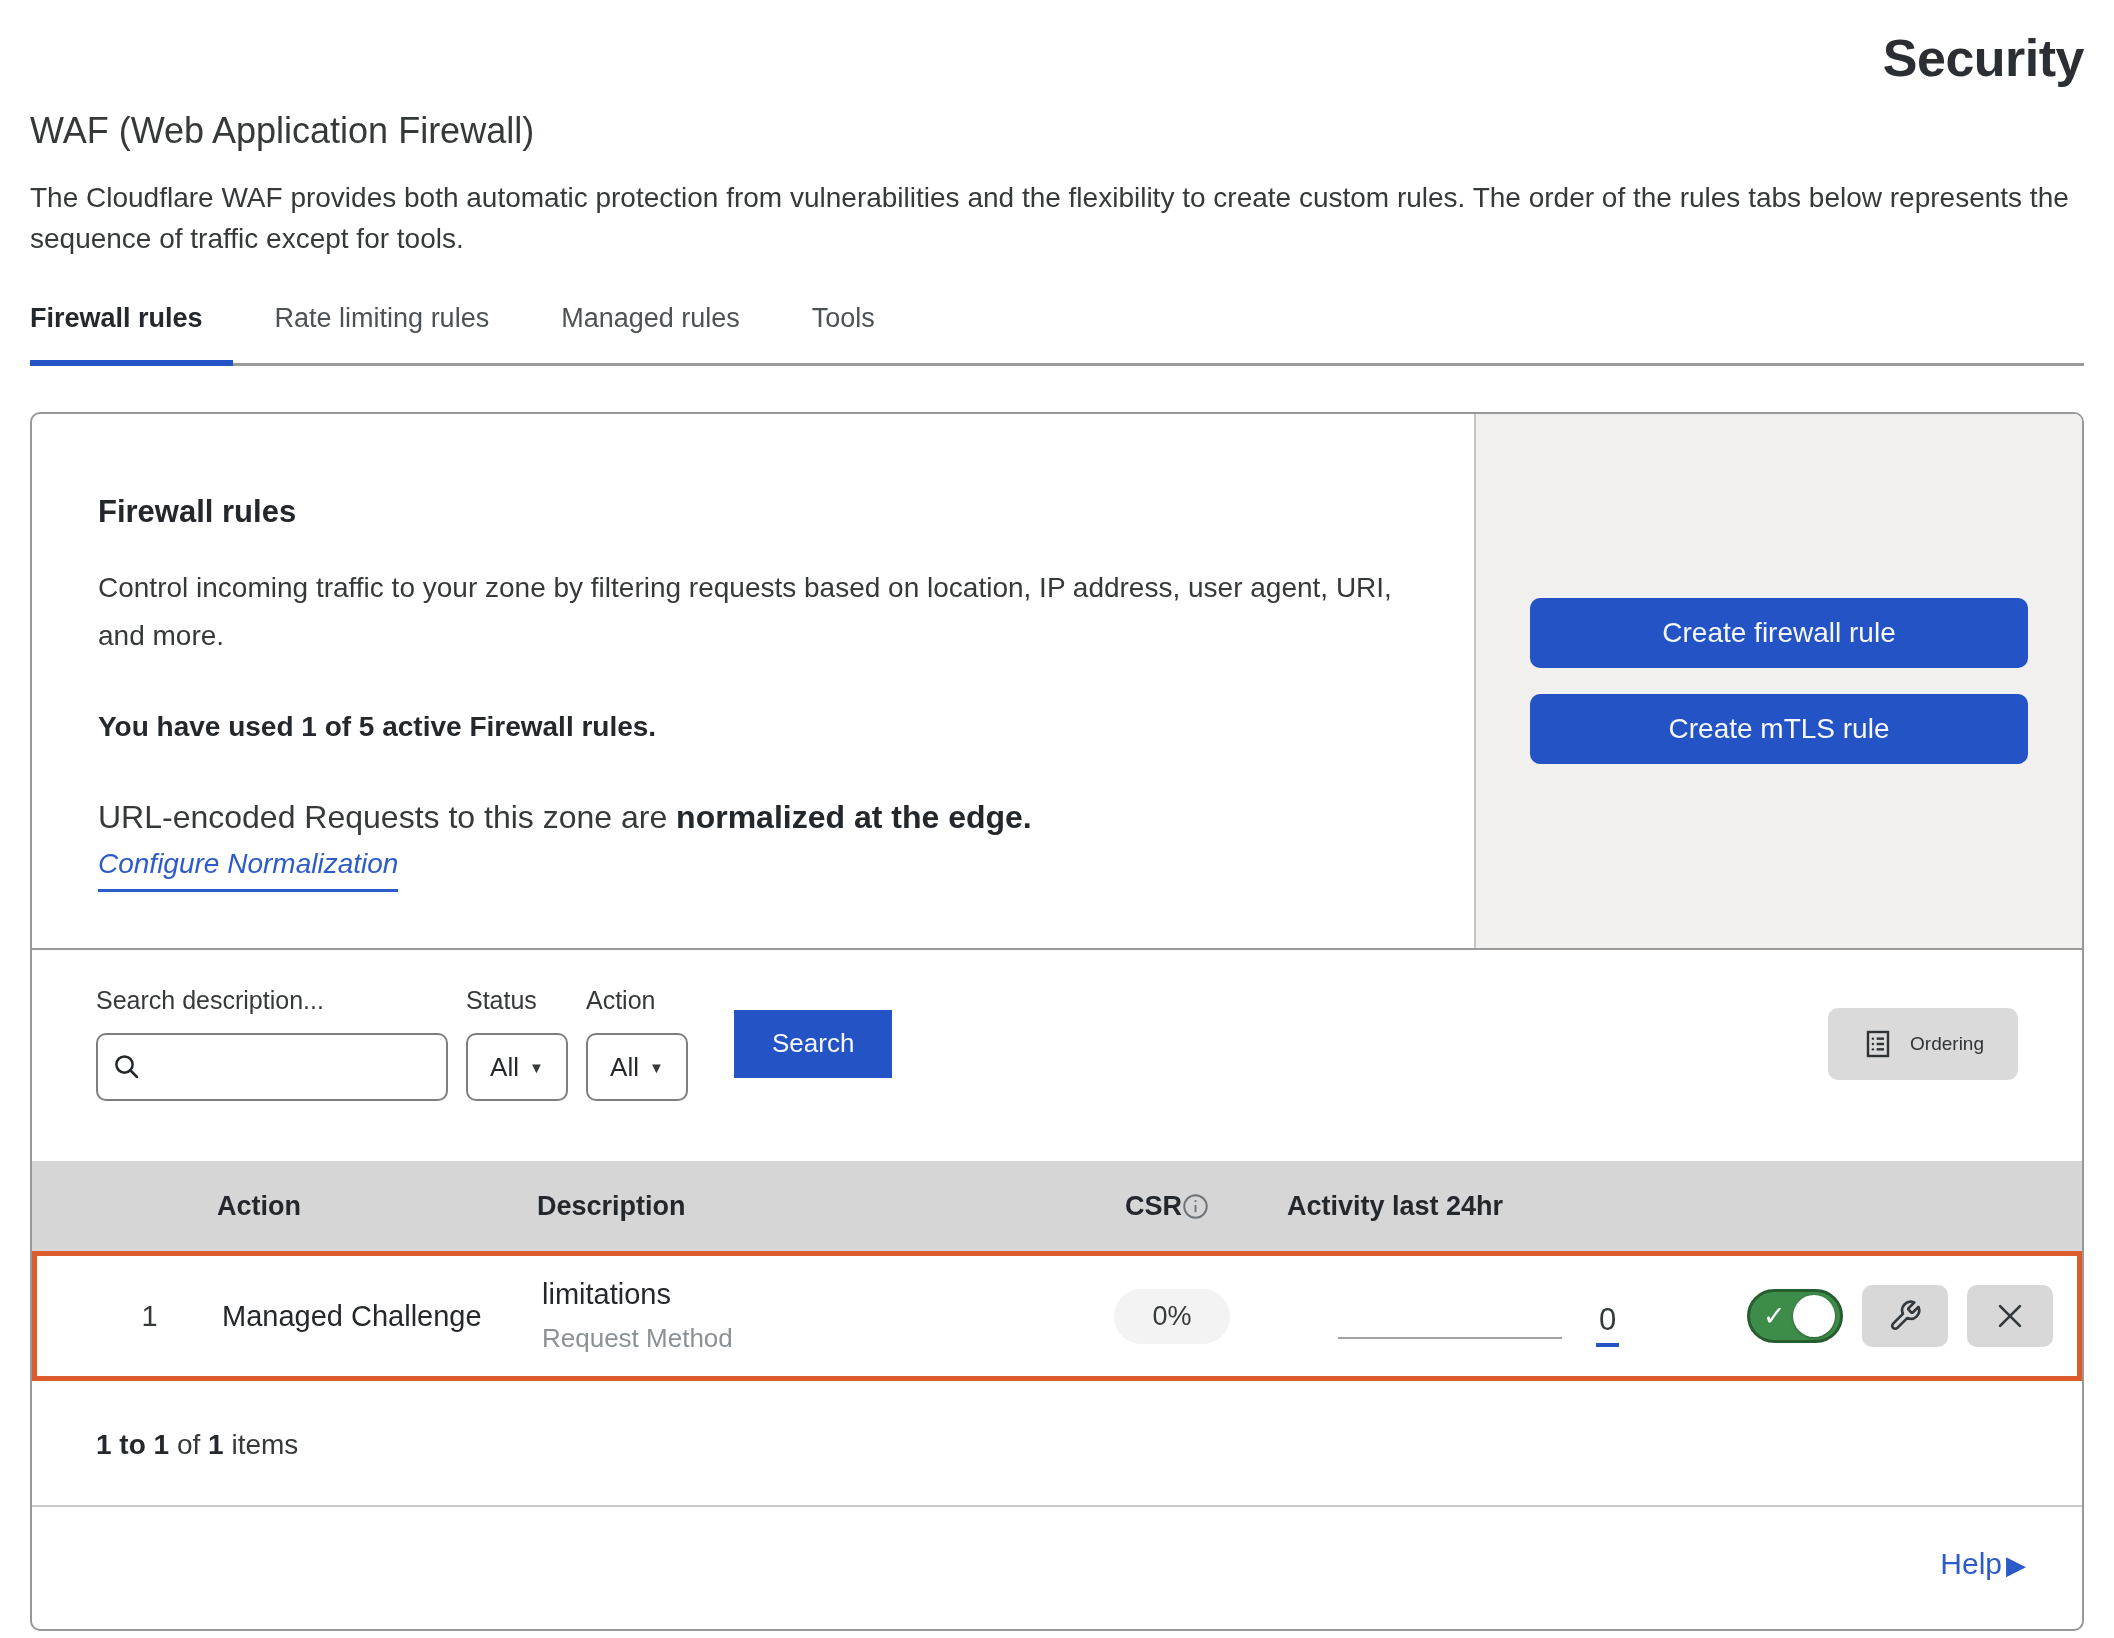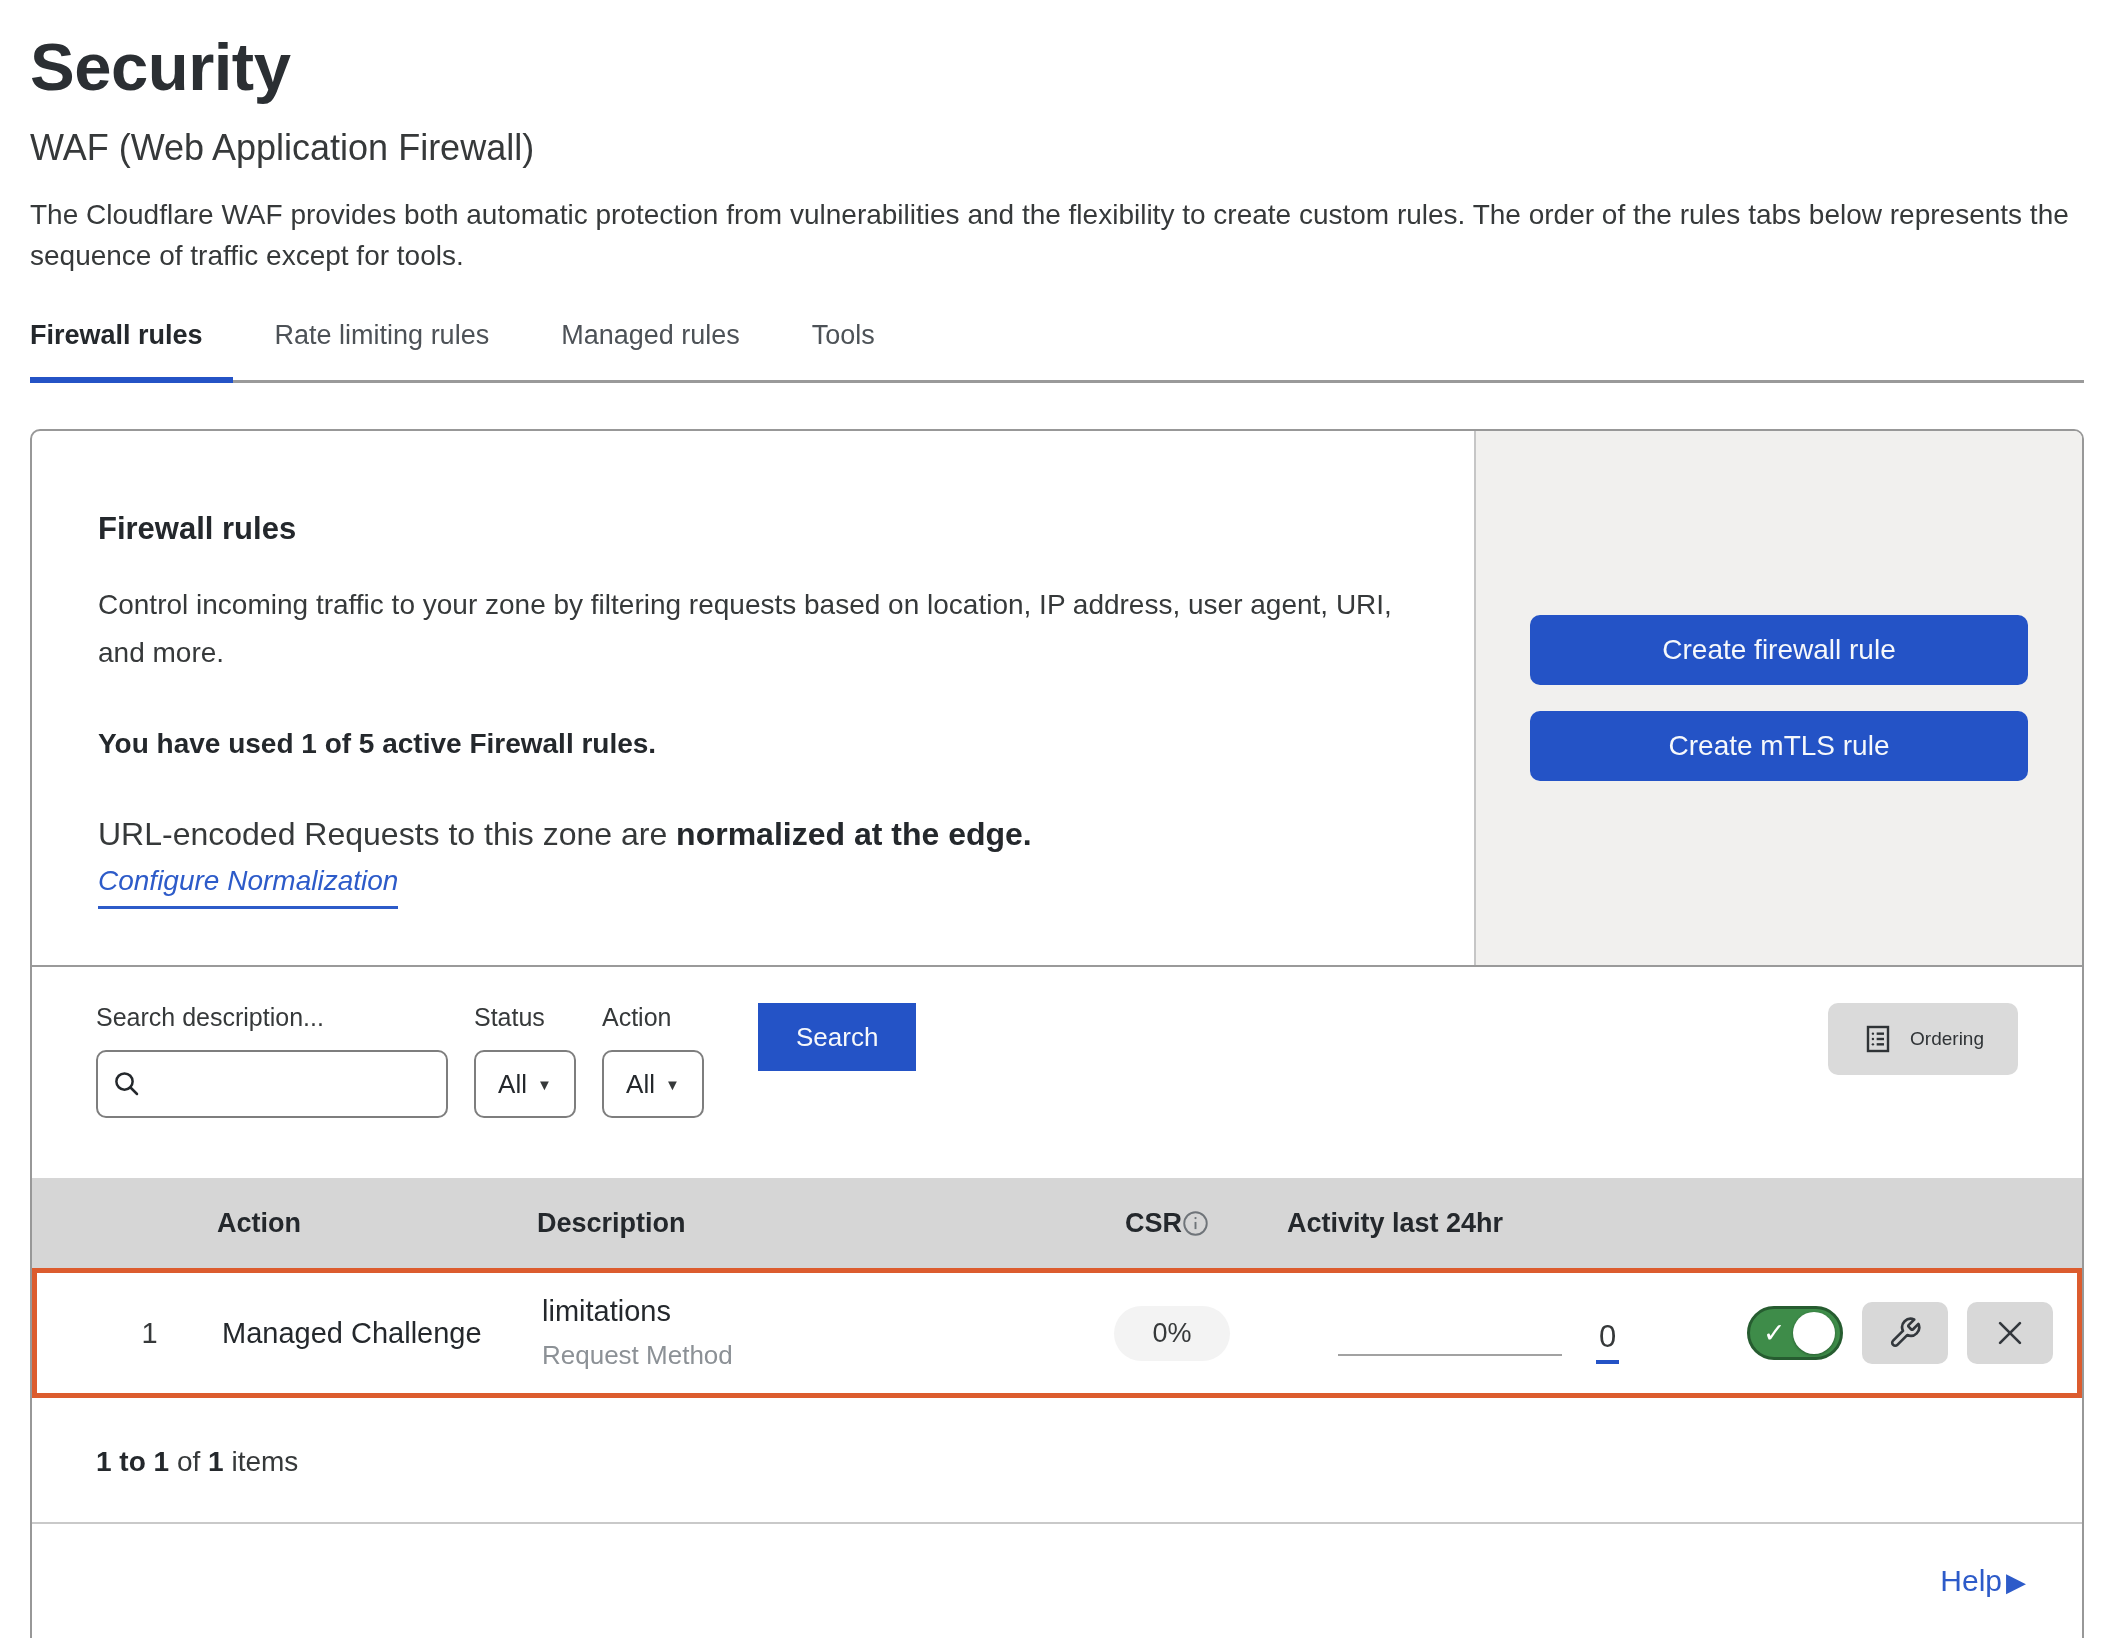--- a/index.html
+++ b/index.html
@@ -6,21 +6,21 @@
   html,body { margin:0; padding:0; }
   body {
     width: 2114px; min-height: 1638px;
     background: #ffffff;
     font-family: "Liberation Sans", "DejaVu Sans", sans-serif;
     color: #36393a;
   }
   .page { padding: 0 30px; }
 
   
-  .page-title { margin: 28px 0 12px; font-size: 67px; font-weight: bold; color: #2b2f33; letter-spacing: -0.5px; }
+  .page-title { margin: 28px 0 12px; font-size: 52px; font-weight: bold; color: #2b2f33; letter-spacing: -0.5px; text-align: right; }
   .page-subtitle { margin: 22px 0 0; font-size: 36px; font-weight: normal; color: #36393a; }
   .page-desc { margin: 26px 0 0; font-size: 28px; line-height: 1.45; color: #36393a; max-width: 2054px; }
 
   
   .tabs { display: flex; margin-top: 44px; border-bottom: 3px solid #9a9a9a; }
   .tab { font-size: 27px; color: #4d5257; padding: 0 30px 26px 0; margin-right: 42px; cursor: pointer; white-space: nowrap; }
   .tab.active { color: #24282c; font-weight: bold; border-bottom: 6px solid var(--accent-blue, #2453c6); margin-bottom: -3px; }
 
   
   .card { margin: 46px 0 10px; border: 2px solid #989898; border-radius: 10px; overflow: hidden; background:#fff; }
@@ -35,21 +35,21 @@
   .link-configure { display: inline-block; margin-top: 12px; font-size: 28px; color: var(--link-blue, #2d5bc9);
     text-decoration: none; border-bottom: 3px solid var(--link-blue, #2d5bc9); padding-bottom: 9px; cursor: pointer; font-style: italic; }
 
   .card-actions { width: 608px; background: #f1f0ee; border-left: 2px solid #c6c6c6;
     display: flex; flex-direction: column; align-items: center; justify-content: center; gap: 26px; padding: 0 54px; }
   .btn-primary { background: var(--accent-blue, #2453c6); color: #f6f8fb; border: none; border-radius: 10px;
     font-size: 28px; font-family: inherit; cursor: pointer; }
   .card-actions .btn-primary { width: 100%; height: 70px; }
 
   
-  .filter-bar { display: flex; align-items: flex-start; padding: 36px 64px 60px 64px; gap: 8px; }
+  .filter-bar { display: flex; align-items: center; padding: 36px 64px 60px 64px; }
   .filter-group { display: flex; flex-direction: column; margin-right: 18px; }
   .filter-label { font-size: 25px; color: #36393a; margin-bottom: 18px; }
   .search-box { width: 352px; height: 68px; border: 2px solid #7e7e7e; border-radius: 10px;
     display: flex; align-items: center; padding: 0 14px; background: #fff; }
   .search-box input { border: none; outline: none; flex: 1; min-width: 0; font-size: 25px; margin-left: 12px; font-family: inherit; background: transparent; }
   .select { width: 102px; height: 68px; border: 2px solid #7e7e7e; border-radius: 10px;
     display: flex; align-items: center; justify-content: center; gap: 10px; font-size: 26px; color: #24282c; cursor: pointer; background:#fff; }
   .caret { font-size: 15px; color: #36393a; line-height: 1; }
   .search-btn { height: 68px; padding: 0 38px; margin-left: 28px; font-size: 26px; border-radius: 0; }
   .ordering-btn { margin-left: auto; height: 72px; padding: 0 34px; background: #dadada; border: none; border-radius: 10px;

